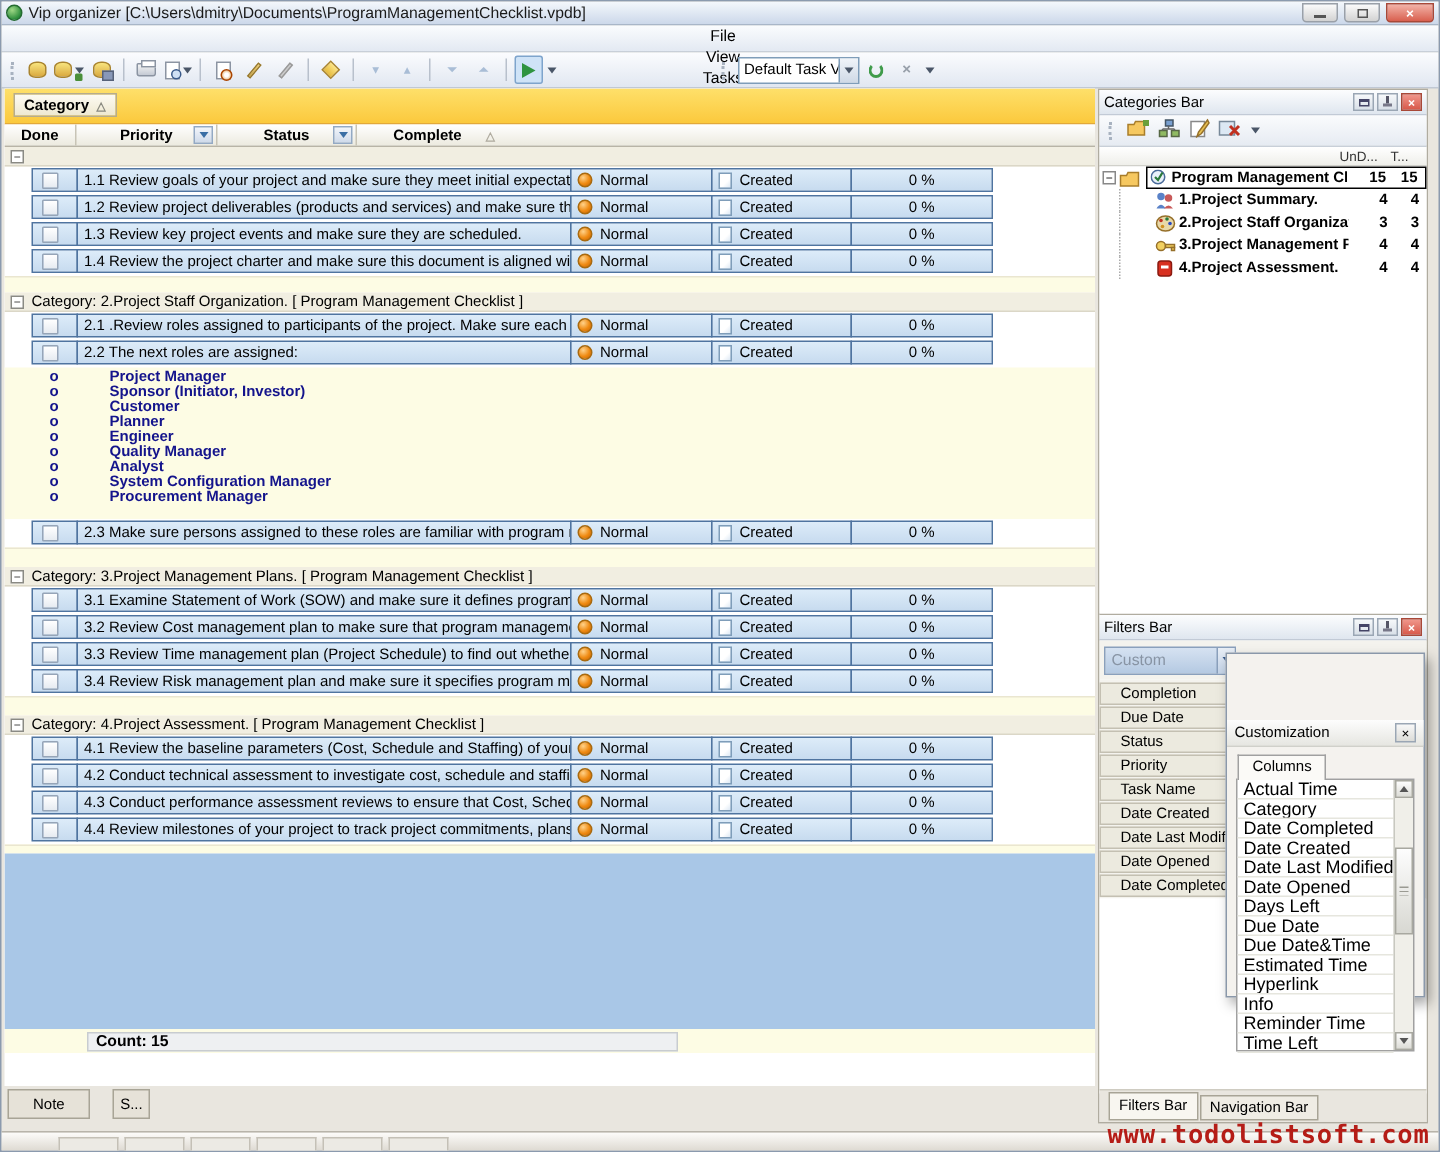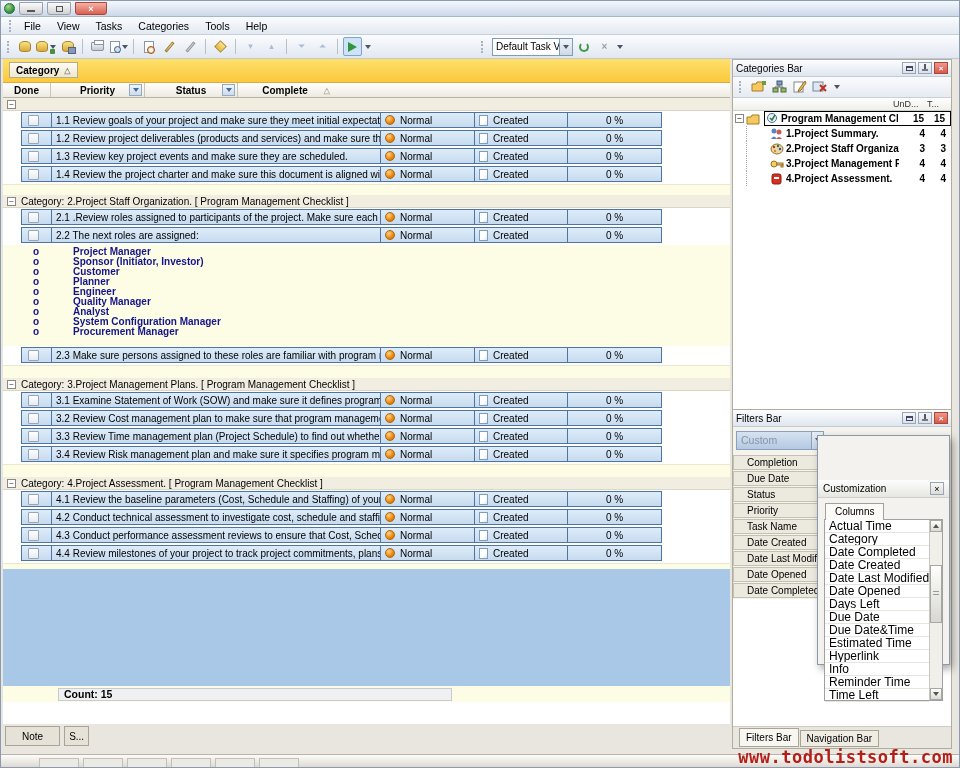--- a/index.html
+++ b/index.html
@@ -9,21 +9,21 @@
   
   .titlebar { height:16px; background:linear-gradient(#f4f8fc,#ccd8ea); border-bottom:1px solid #a8b6c8; display:flex; align-items:center; padding:0 3px; gap:4px; }
   .applogo { width:11px; height:11px; border-radius:50%; background:radial-gradient(circle at 35% 30%, #9fd886, #2f8f3e 70%); border:1px solid #246b30; }
   .title-text { flex:1; font-size:10.5px; color:#1a1a1a; white-space:nowrap; overflow:hidden; }
   .wbtn { width:24px; height:13px; border:1px solid #9aa0a8; border-radius:0 0 3px 3px; background:linear-gradient(#fbfbfb,#d2d2d2); display:flex; align-items:center; justify-content:center; }
   .wbtn .minbar { width:8px; height:2px; background:#555; margin-top:4px; }
   .wbtn .maxbox { width:7px; height:6px; border:1px solid #555; }
   .wbtn.close { width:32px; background:linear-gradient(#f2b3a8,#d9604f); border-color:#a84838; color:#fff; font-weight:bold; font-size:9px; }
 
   
-  .menubar { height:18px; background:linear-gradient(#fafcfe,#e3e9f2); border-bottom:1px solid #c8cfd8; display:flex; align-items:center; padding-left:4px; }
+  .menubar { height:18px; background:linear-gradient(#fafcfe,#e3e9f2); border-bottom:1px solid #c8cfd8; display:flex; align-items:center; padding-left:4px;flex-direction:column; }
   .grip { width:3px; height:12px; border-left:2px dotted #a8b2c0; margin:0 4px; }
   .menu-item { padding:1px 8px; font-size:10.5px; }
 
   
   .toolbar { height:24px; background:linear-gradient(#fbfcfe,#e1e7f1); border-bottom:1px solid #c0c8d4; display:flex; align-items:center; padding:0 2px; }
   .tbtn { height:19px; min-width:19px; display:flex; align-items:center; justify-content:center; border-radius:2px; margin:0 1px; position:relative; }
   .tbtn.pressed { border:1px solid #7ea4cc; background:#cfe3f7; }
   .tsep { width:1px; height:15px; background:#b8c0cc; margin:0 4px; }
   .caret { width:0; height:0; border-left:3px solid transparent; border-right:3px solid transparent; border-top:4px solid #4a5668; margin-left:2px; }
   .ic-cyl { width:12px; height:11px; background:linear-gradient(#f8e47e,#d9a93f); border:1px solid #a9842f; border-radius:45% 45% 40% 40% / 35% 35% 30% 30%; }
@@ -79,21 +79,21 @@
   .gap { background:#fdfce4; border-top:1px solid #eae6d0; }
   .note { height:101px; background:#fdfce4; padding-top:2px; font-weight:bold; color:#14148c; font-size:10px; overflow:hidden; }
   .nline { height:10px; line-height:10px; display:flex; }
   .nbul { margin-left:30px; width:40px; }
   .ntext2 { margin-left:28px; }
   .bluearea { height:117px; background:#a9c7e7; }
   .gfoot { height:16px; background:#fdfce4; display:flex; align-items:center; }
   .gfoot-inner { margin-left:55px; width:394px; height:13px; background:#eef0f2; border:1px solid #c8ccd0; display:flex; align-items:center; padding-left:5px; font-weight:bold; font-size:10.5px; }
 
   
-  .btabs { position:absolute; left:2px; top:723px; width:727px; height:26px; background:#e9e6df; display:flex; align-items:flex-start; padding:2px 0 0 2px; gap:4px; }
+  .btabs { position:absolute; left:2px; top:723px; width:727px; height:26px; background:#e9e6df; display:flex; align-items:flex-start; padding:2px 0 0 2px; gap:15px; }
   .btab { height:20px; padding:0 16px; background:#e6e2d8; border:1px solid #a8a496; font-size:10px; display:flex; align-items:center; }
   .btab.narrow { padding:0 4px; }
 
   
   .rcol { position:absolute; left:731px; top:58px; width:220px; height:690px; background:#fff; border:1px solid #b0aca0; }
   .ptitle { height:17px; background:linear-gradient(#fcfdfe,#dfe6ef); border-bottom:1px solid #c2cad6; display:flex; align-items:center; padding:0 3px; font-size:10px; }
   .ptitle .lbl { flex:1; }
   .pbtn { width:14px; height:12px; margin-left:2px; border:1px solid #9aa6b4; background:linear-gradient(#f6f8fa,#d9e0e8); display:flex; align-items:center; justify-content:center; font-size:8px; color:#333; }
   .pbtn .winico { width:7px; height:5px; border:1px solid #446; border-top:2px solid #446; }
   .pbtn.close { background:linear-gradient(#f0978c,#d8594a); border-color:#a84838; color:#fff; font-weight:bold; }
@@ -148,20 +148,21 @@
   .tkb { width:40px; height:10px; margin-top:3px; border:1px solid #c4c0b6; border-bottom:none; background:#eceae4; }
   .wm { position:absolute; right:6px; bottom:0; z-index:10; font-family:"DejaVu Sans Mono", monospace; font-weight:bold; font-size:17px; color:#b51d17; letter-spacing:0.5px; }
 </style>
 </head>
 <body>
 
 <div class="win">
 
   <div class="titlebar">
     <span class="applogo"></span>
+    <span class="title-text">Vip organizer [C:\Users\dmitry\Documents\ProgramManagementChecklist.vpdb]</span>
     <span class="wbtn">
         <span class="minbar"></span>
       </span>
     <span class="wbtn">
         <span class="maxbox"></span>
       </span>
     <span class="wbtn close">×</span>
   </div>
 
   <div class="menubar">

